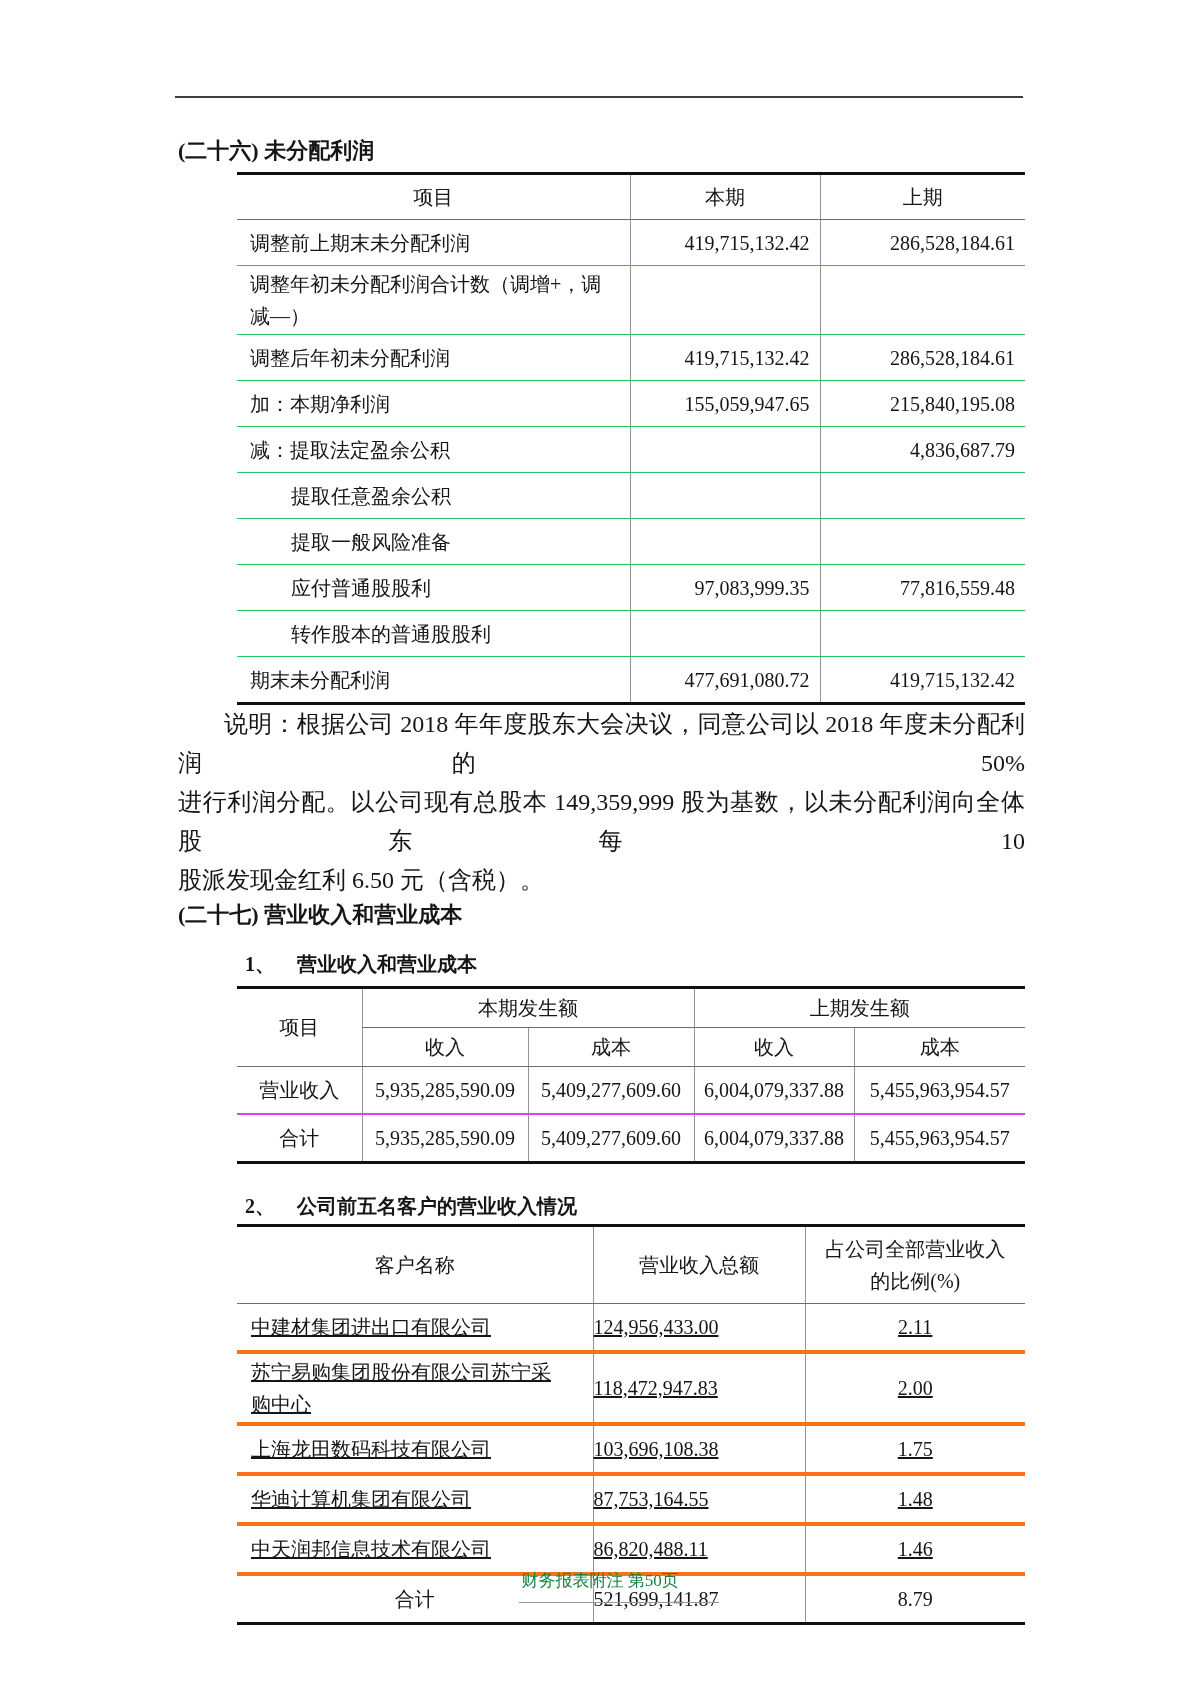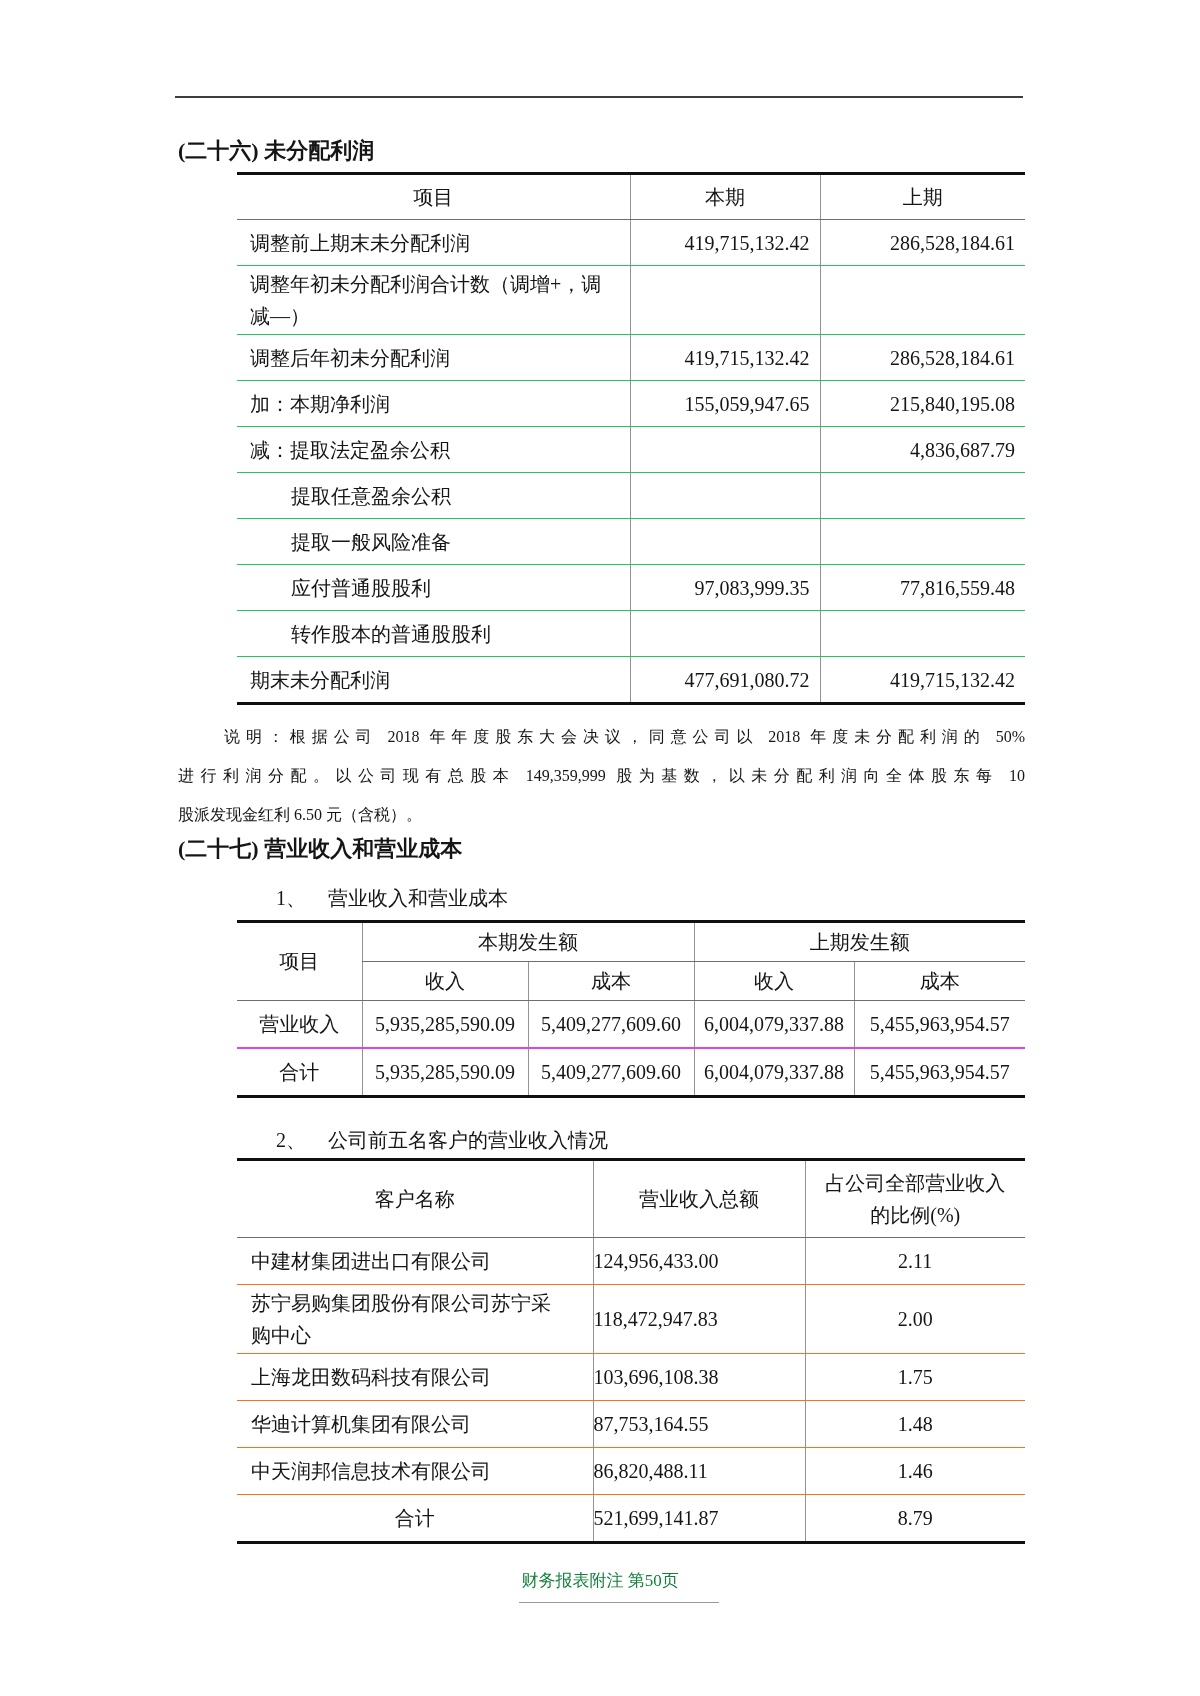--- a/index.html
+++ b/index.html
@@ -6,21 +6,21 @@
   body{
     width:1200px;height:1696px;background:#ffffff;
     font-family:"Liberation Serif","DejaVu Serif",serif;
     color:#151515;
   }
   .page{position:relative;width:1049px;height:1696px;background:#fff;overflow:hidden;}
   .toprule{position:absolute;left:175px;top:96px;width:848px;border-top:2px solid #3d3d3d;}
   .content{position:absolute;left:178px;top:136px;width:847px;}
 
   h1.sec{font-size:22px;font-weight:bold;margin:0;line-height:30px;}
-  .subhead{font-size:20px;font-weight:normal;margin-left:98px;line-height:28px;}
+  .subhead{font-size:20px;font-weight:bold;margin-left:67px;line-height:28px;}
   .subhead .subnum{display:inline-block;min-width:52px;}
 
   table{border-collapse:collapse;table-layout:fixed;margin-left:59px;width:788px;font-size:20px;}
   .t{border-top:3px solid #101010;border-bottom:3px solid #101010;}
   .t th{font-weight:normal;text-align:center;}
 
   
   .t1{margin-top:6px;}
   .t1 th{height:42px;border-bottom:1px solid #6e6e6e;}
   .t1 td{height:41px;line-height:32px;padding:2px 0;vertical-align:middle;}
@@ -35,30 +35,30 @@
   .t2{margin-top:8px;}
   .t2 th{height:36px;border-bottom:1px solid #6e6e6e;}
   .t2 td{height:44px;text-align:center;vertical-align:middle;}
   .t2 tbody tr:not(:last-child) td{border-bottom:2px solid #d946ef;}
   .t2 .bl{border-left:1px solid #949494;}
 
   
   .t3{margin-top:4px;}
   .t3 th{border-bottom:1px solid #6e6e6e;height:74px;vertical-align:middle;line-height:32px;}
   .t3 td{height:42px;line-height:32px;padding:2px 0;vertical-align:middle;}
-  .t3 tbody tr:not(:last-child) td{border-bottom:1px solid #f97316;}
+  .t3 tbody tr:not(:last-child) td{border-bottom:4px solid #f97316;text-decoration:underline;}
   .t3 th:nth-child(2),.t3 th:nth-child(3),
   .t3 td:nth-child(2),.t3 td:nth-child(3){border-left:1px solid #949494;}
   .t3 .name{text-align:left;padding-left:14px;padding-right:30px;}
   .t3 .rev{text-align:left;padding-right:12px;}
   .t3 .ratio{text-align:center;}
   .t3 .total{text-align:center;padding:2px 0;}
 
   
-  .note{font-size:16px;line-height:39px;margin-top:12px;width:847px;}
+  .note{font-size:24px;line-height:39px;width:847px;}
   .note .l1{text-indent:46px;text-align:justify;text-align-last:justify;}
   .note .l2{text-align:justify;text-align-last:justify;}
 
   .h2gap{margin-top:46px;}
   .sub1gap{margin-top:20px;}
   .sub2gap{margin-top:28px;}
 
   .footer{position:absolute;left:400px;top:1570px;width:400px;text-align:center;
           font-size:17px;color:#15803d;line-height:22px;}
   .footrule{position:absolute;left:519px;top:1602px;width:200px;border-top:1px solid #9a9a9a;}

